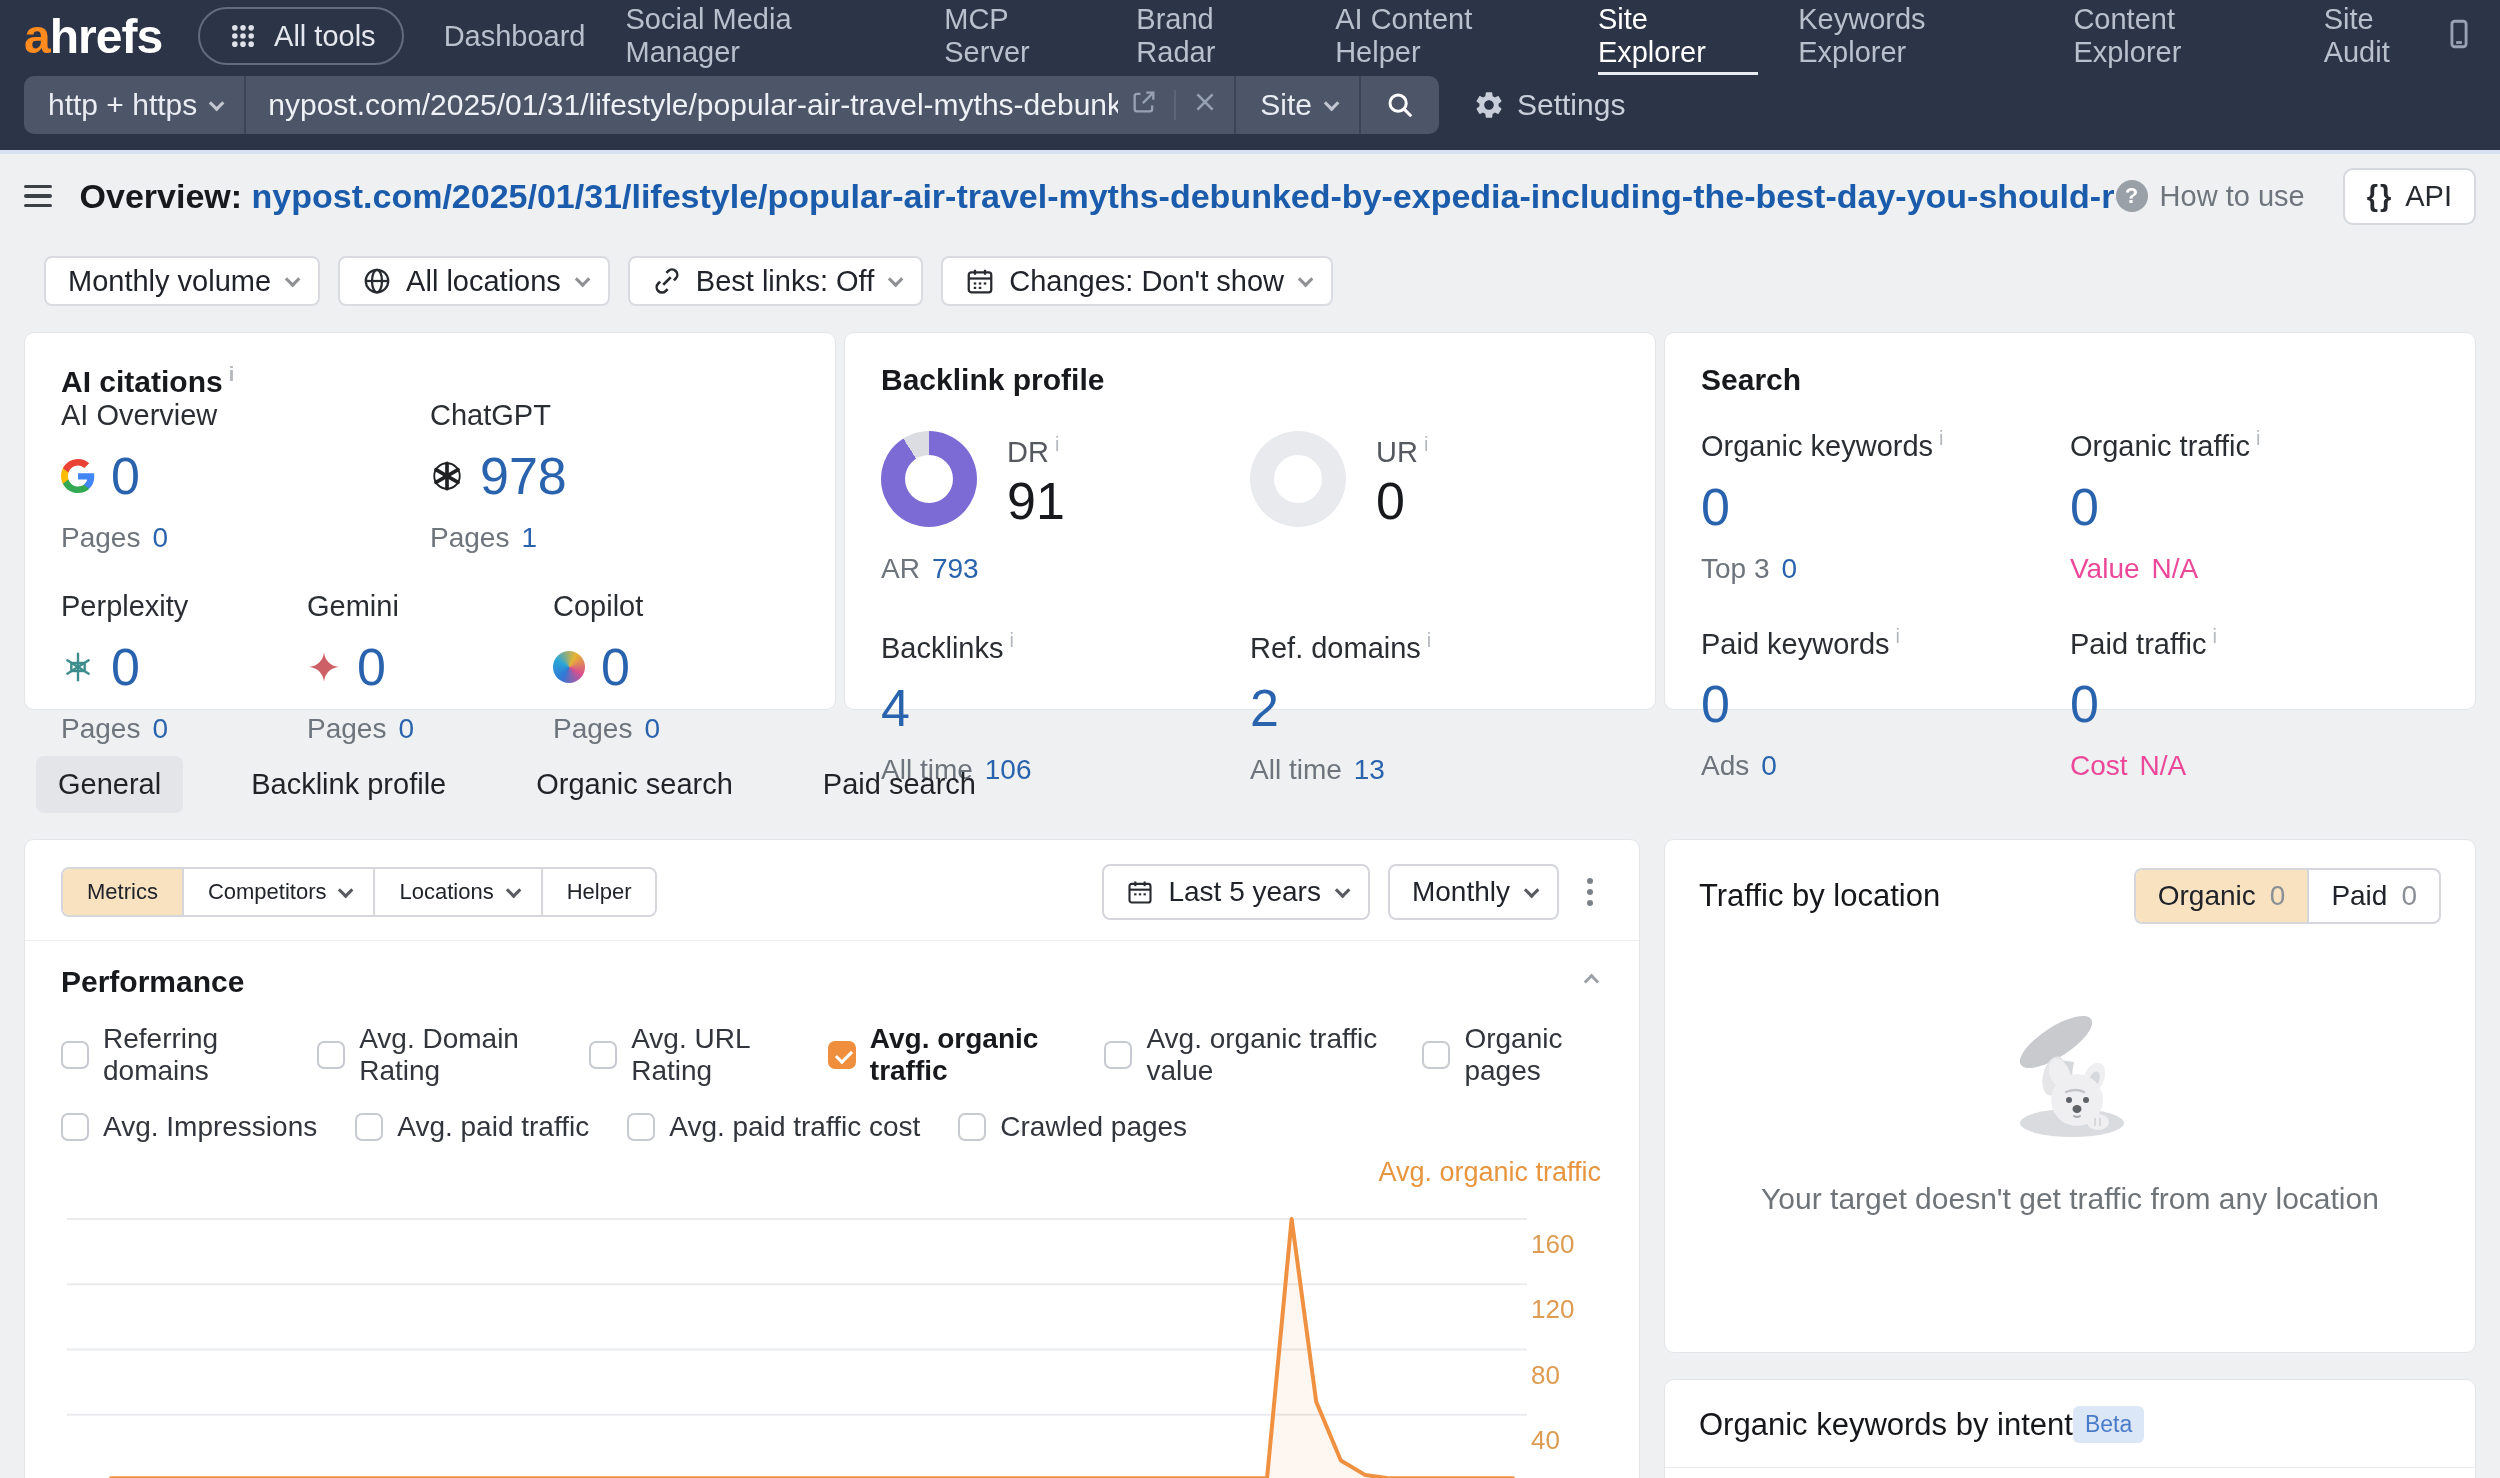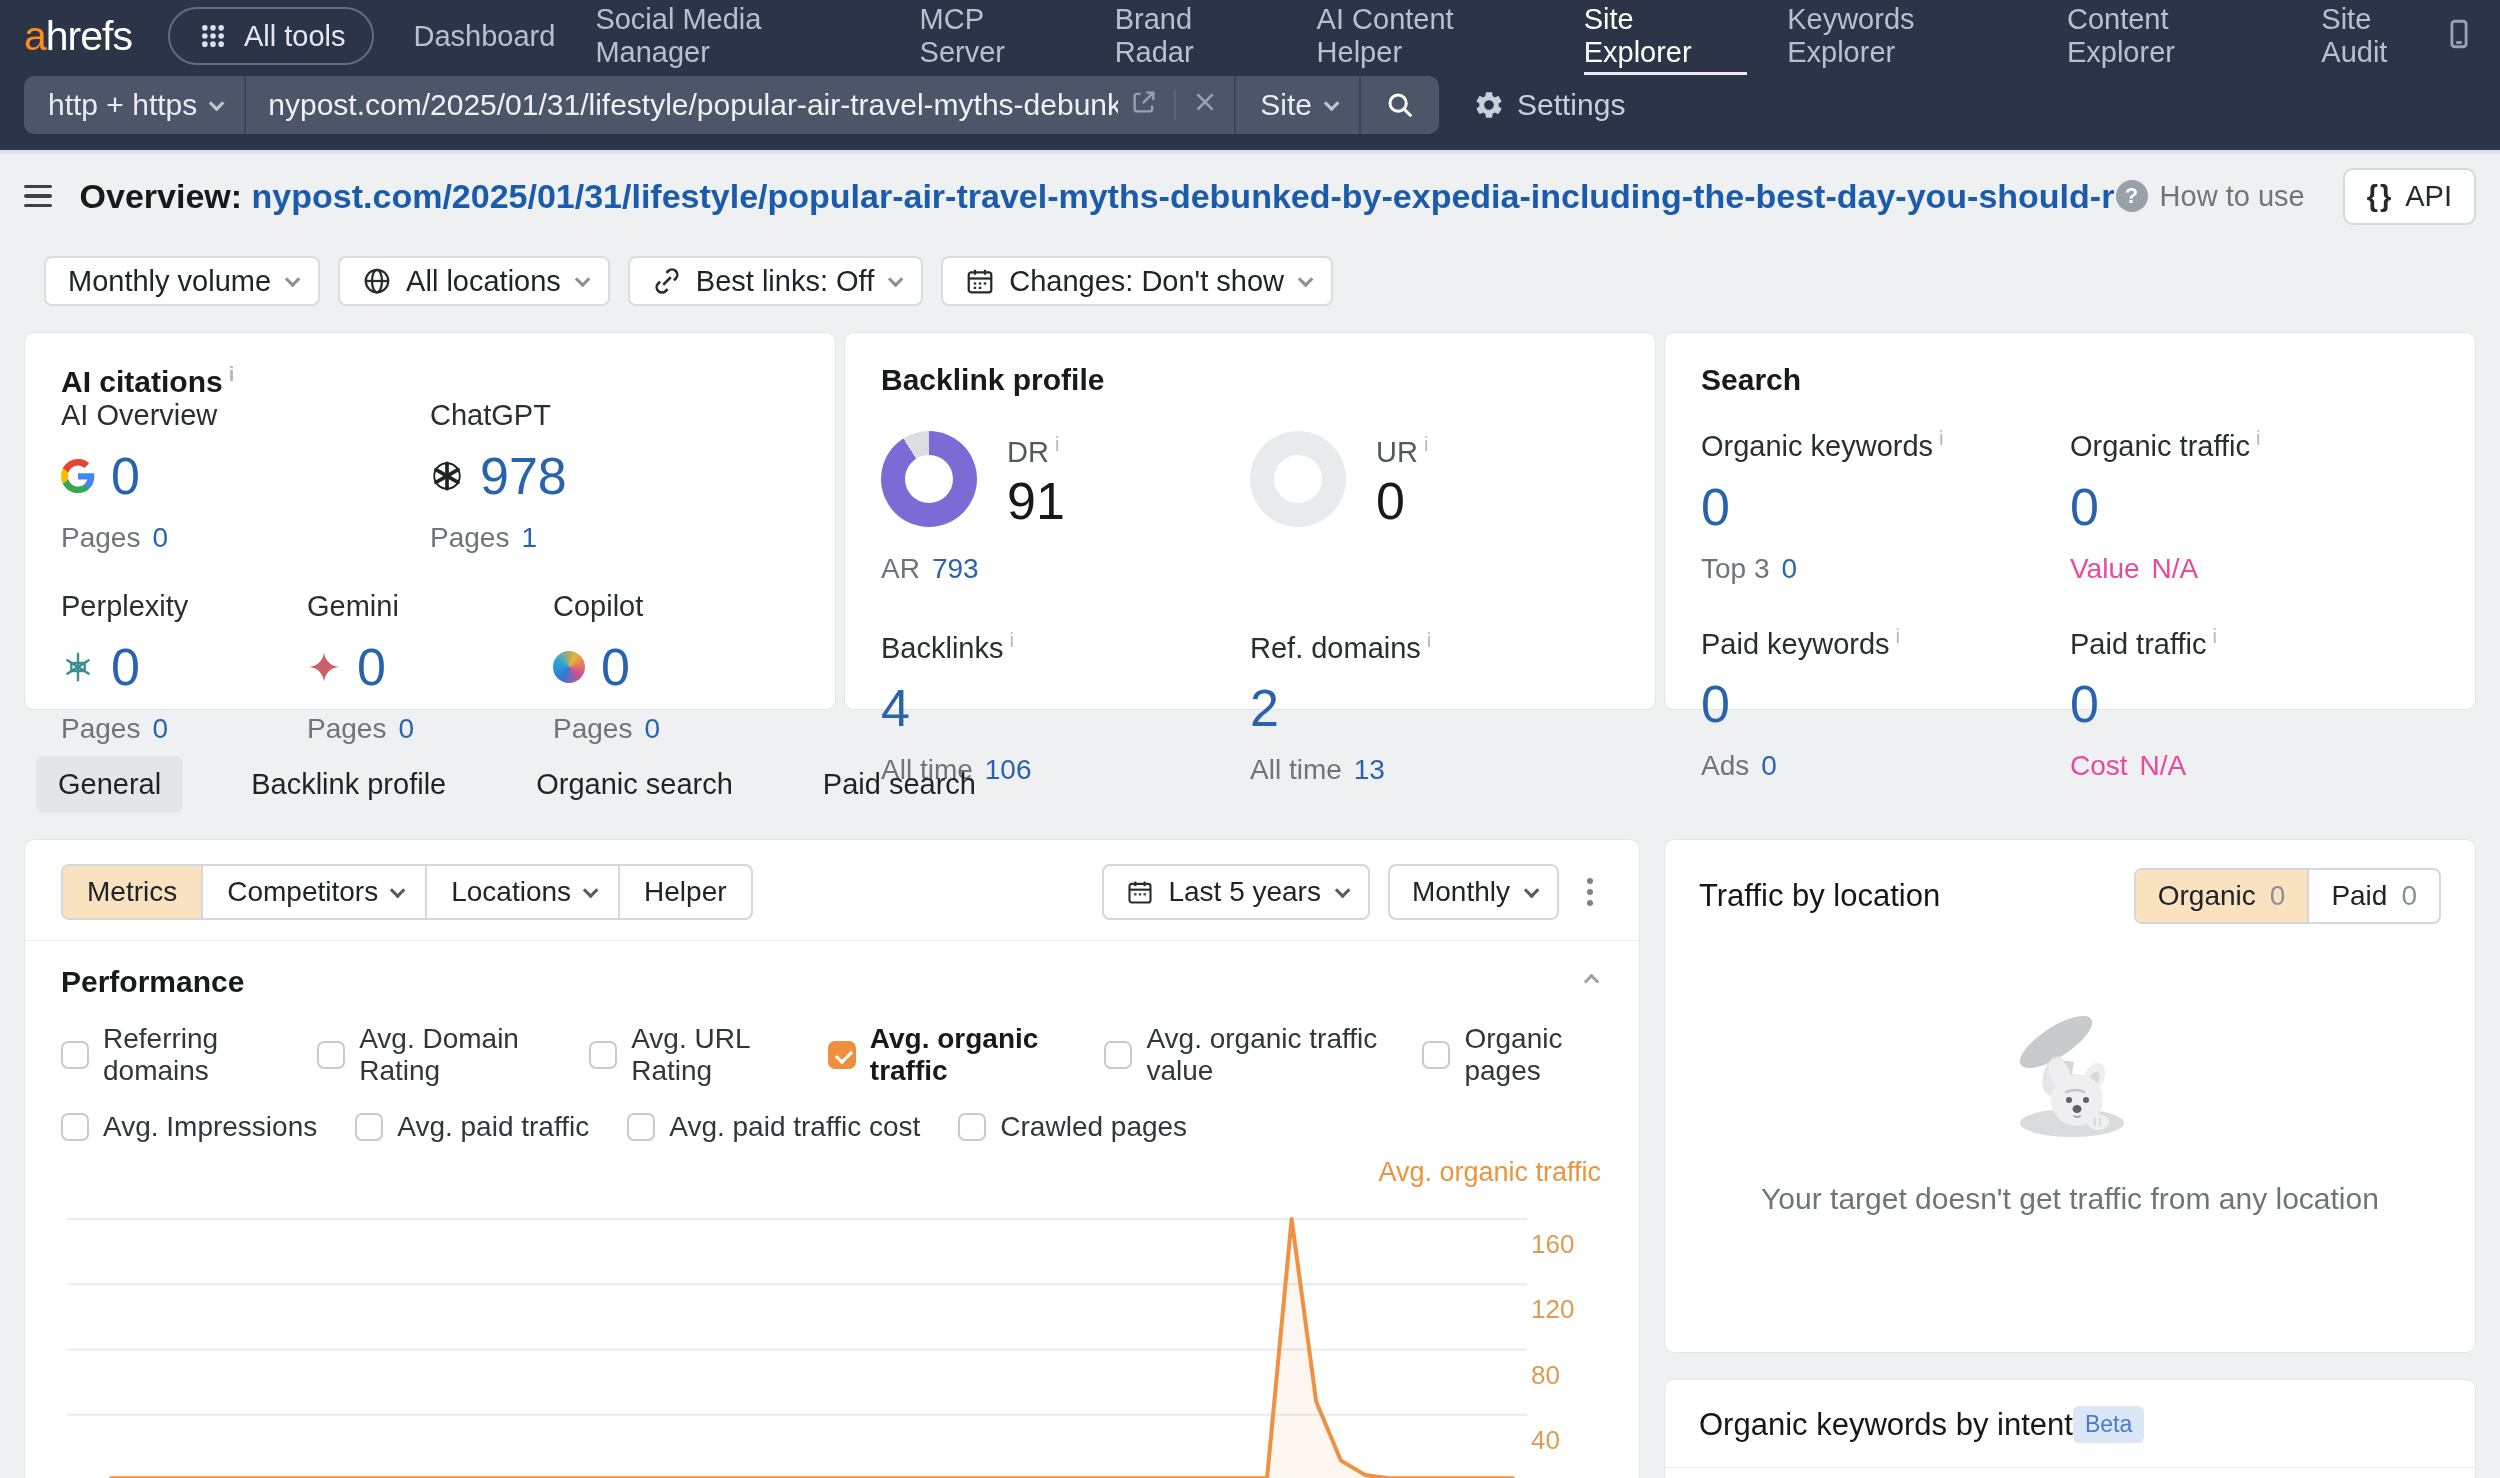--- a/index.html
+++ b/index.html
@@ -3,21 +3,21 @@
 <meta charset="utf-8">
 <style>
   * { margin:0; padding:0; box-sizing:border-box; }
   html,body { width:2500px; height:1478px; overflow:hidden;
     font-family:"Liberation Sans","DejaVu Sans",sans-serif; background:#eef0f2; color:#1c1e22; }
   svg { font-family:"Liberation Sans","DejaVu Sans",sans-serif; }
 
   
   .topnav { background:#2c3447; padding:10px 24px 16px 24px; }
   .nav-row1 { display:flex; align-items:center; height:52px; }
-  .logo { font-size:41px; font-weight:400; color:#fff; letter-spacing:-1px; margin-right:36px; }
+  .logo { font-size:48px; font-weight:700; color:#fff; letter-spacing:-1px; margin-right:36px; }
   .logo .logo-a { color:#ff8a1e; }
   .alltools { display:flex; align-items:center; gap:14px; border:2px solid #626b80; border-radius:30px;
     padding:10px 26px; color:#e4e7ee; font-size:29px; margin-right:40px; cursor:pointer; }
   .nav-items { display:flex; align-items:center; gap:40px; flex:1; }
   .nav-item { color:#b9c0cd; font-size:29px; cursor:pointer; padding:6px 0; }
   .nav-item.active { color:#ffffff; border-bottom:3px solid #e8ebf2; padding-bottom:3px; }
   .device-icon { margin-left:auto; color:#9aa3b4; }
   .nav-row2 { display:flex; align-items:center; margin-top:14px; }
   .searchbar { display:flex; align-items:stretch; height:58px; border-radius:10px; overflow:hidden; background:#4d5669; }
   .seg { display:flex; align-items:center; gap:12px; padding:0 24px; color:#e9ecf2; font-size:30px; }
@@ -91,21 +91,21 @@
   .tabs { display:flex; align-items:center; gap:46px; margin-top:46px; margin-left:12px; }
   .tab { font-size:29px; color:#1f2227; cursor:pointer; padding:12px 22px; border-radius:8px; }
   .tab.active { background:#e3e5e9; }
 
   
   .content-row { display:flex; gap:24px; margin-top:26px; align-items:flex-start; }
   .panel { background:#fff; border:1px solid #e3e5e9; border-radius:10px; }
   .metrics-panel { width:1616px; height:650px; padding:24px 36px; }
   .controls-row { display:flex; align-items:center; }
   .segmented { display:flex; border:2px solid #d5d7dc; border-radius:8px; overflow:hidden; background:#fff; }
-  .seg-btn { display:flex; align-items:center; gap:12px; padding:10px 24px; font-size:28px; color:#202329;
+  .seg-btn { display:flex; align-items:center; gap:12px; padding:10px 24px; font-size:22px; color:#202329;
     cursor:pointer; border-left:2px solid #d5d7dc; }
   .seg-btn:first-child { border-left:none; }
   .seg-btn.active { background:#f8e2c0; }
   .controls-right { margin-left:auto; display:flex; align-items:center; gap:18px; }
   .ctrl-btn { display:flex; align-items:center; gap:14px; background:#fff; border:2px solid #d5d7dc;
     border-radius:8px; padding:10px 22px; font-size:28px; color:#202329; cursor:pointer; }
   .kebab { display:flex; flex-direction:column; gap:5px; padding:8px 10px; cursor:pointer; }
   .kebab span { width:6px; height:6px; border-radius:50%; background:#7c828a; }
   .panel-divider { height:1px; background:#eceef0; margin:20px -36px 0 -36px; }
   .perf-head { display:flex; align-items:center; margin-top:24px; }

